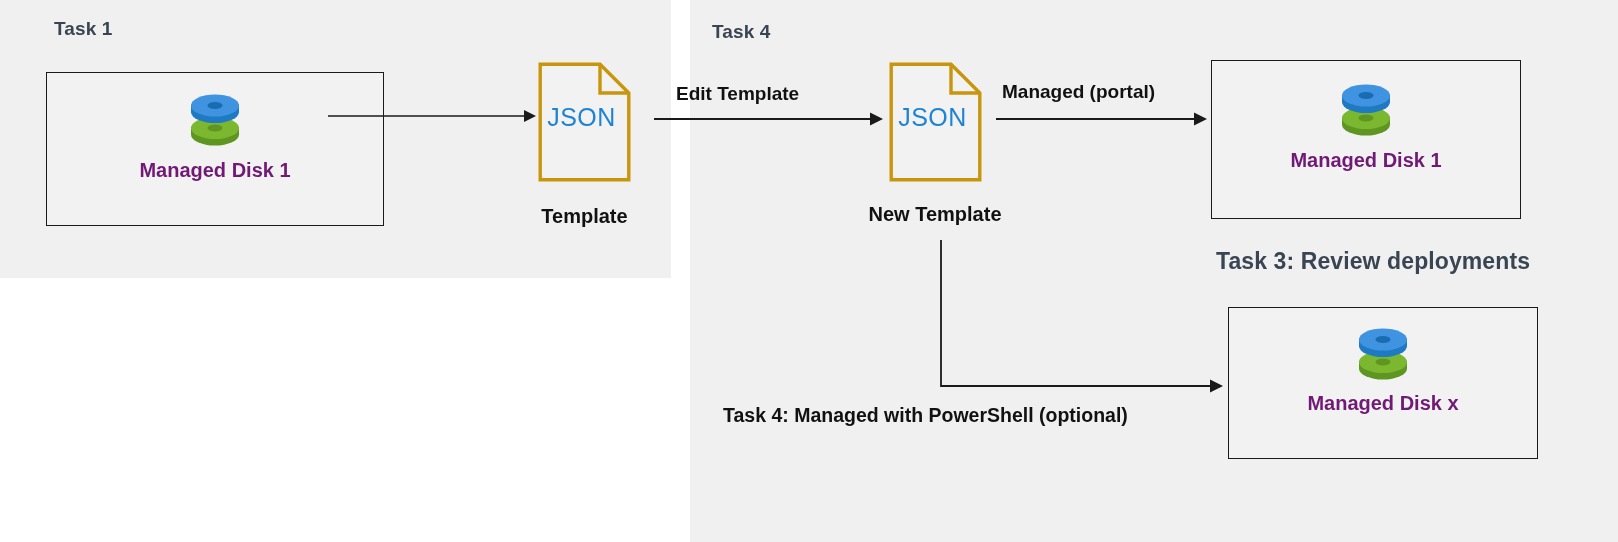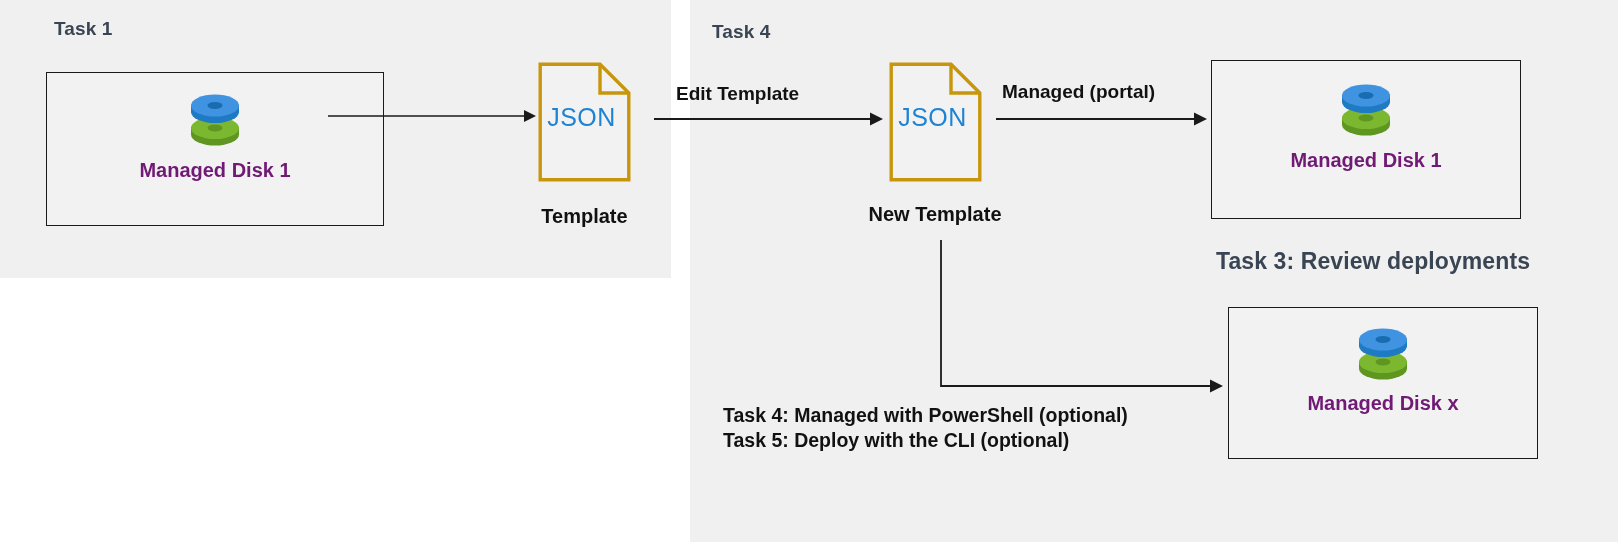--- a/index.html
+++ b/index.html
@@ -174,21 +174,20 @@
 
 <div class="connector" style="left:935px;top:240px;">
   <svg width="290" height="165" viewBox="0 0 290 165" xmlns="http://www.w3.org/2000/svg">
     <path d="M6 0 V146 H275" fill="none" stroke="#1a1a1a" stroke-width="1.8"></path>
     <polygon points="275,139.5 288,146 275,152.5" fill="#1a1a1a"></polygon>
   </svg>
 </div>
 
 <div class="optional-lines" style="left:723px;top:403px;">
   <div>Task 4: Managed with PowerShell (optional)</div>
-  <div>Task 5: Deploy with the CLI (optional)</div>
 </div>
 
 <div class="disk-box" id="box-diskx">
   <div class="disk-icon" style="left:50%;top:17px;transform:translateX(-50%);">
     <svg width="62" height="58" viewBox="0 0 62 58" xmlns="http://www.w3.org/2000/svg">
       <ellipse cx="31" cy="43.5" rx="24" ry="11" fill="#5f9622"></ellipse>
       <rect x="7" y="36" width="48" height="8" fill="#5f9622"></rect>
       <ellipse cx="31" cy="37" rx="24" ry="11" fill="#7cb82f"></ellipse>
       <ellipse cx="31" cy="37" rx="7.5" ry="3.4" fill="#5f9622"></ellipse>
       <ellipse cx="31" cy="21" rx="24" ry="11" fill="#1f7ac4"></ellipse>

